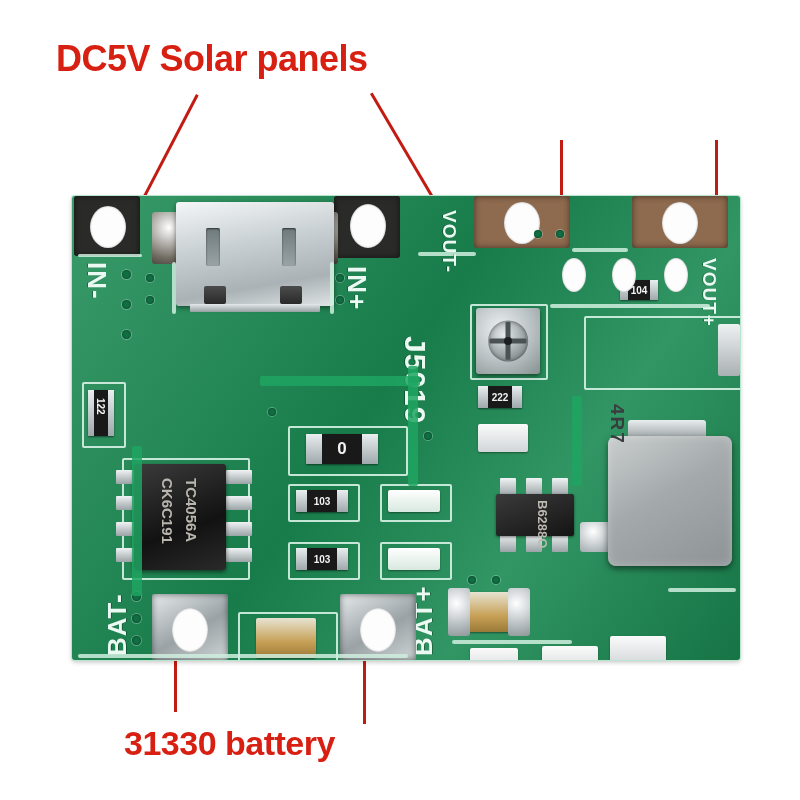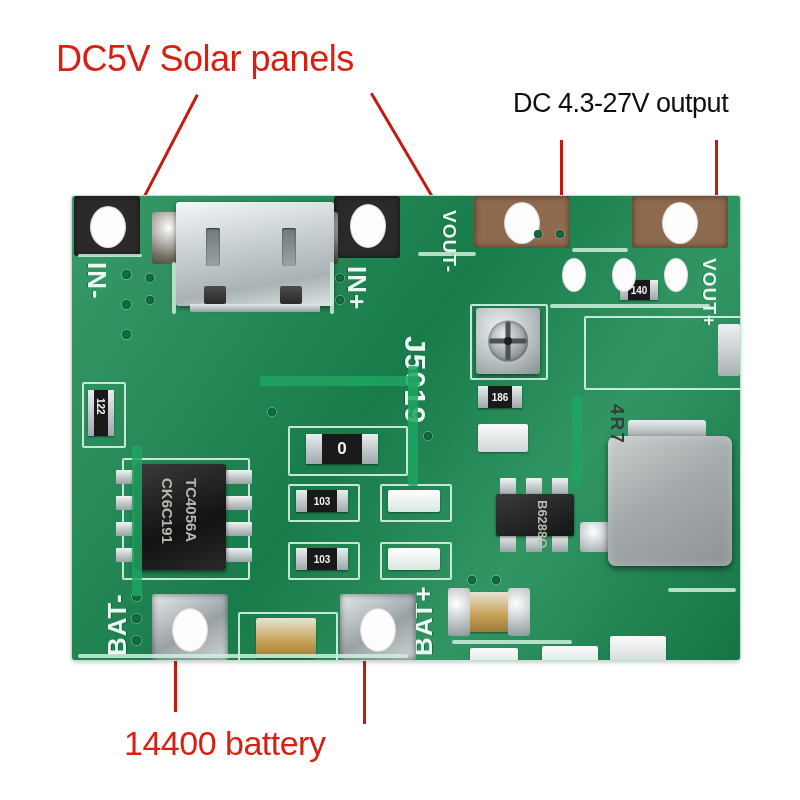--- a/index.html
+++ b/index.html
@@ -1,20 +1,20 @@
 <!DOCTYPE html>
 <html><head>
 <meta charset="utf-8">
 <style>
   html,body{margin:0;padding:0;background:#ffffff;}
   body{width:800px;height:800px;overflow:hidden;font-family:"Liberation Sans",sans-serif;}
   #stage{position:relative;width:800px;height:800px;background:#fff;}
 
   
-  .anno{position:absolute;white-space:nowrap;font-weight:normal;letter-spacing:-0.5px;}
+  .anno{position:absolute;white-space:nowrap;font-weight:bold;letter-spacing:-0.5px;}
   #anno-solar{left:56px;top:38px;font-size:36px;color:#d71f12;}
   #anno-dcout{left:513px;top:88px;font-size:27px;color:#0d0d0d;}
   #anno-42v{left:176px;top:674px;font-size:26px;color:#0d0d0d;}
   #anno-18650{left:124px;top:724px;font-size:34px;color:#d71f12;}
 
   
   .lead{position:absolute;background:#c21b12;transform-origin:top left;}
   .lead.v{width:3px;}
   .arrowhead{position:absolute;width:0;height:0;border-left:5px solid transparent;border-right:5px solid transparent;}
 
@@ -107,22 +107,21 @@
 
   .via{position:absolute;background:#0f6e42;border-radius:50%;box-shadow:inset 0 0 2px rgba(0,0,0,.6),0 0 0 1px rgba(200,235,220,.35);}
   .solder{position:absolute;background:radial-gradient(circle at 38% 32%,#ffffff,#b9c0c3 60%,#8e9698);border-radius:3px;}
 </style>
 </head>
 <body>
 
 <div id="stage">
 
   <div class="anno" id="anno-solar">DC5V Solar panels</div>
-  <div class="anno" id="anno-dcout">DC 4.3-27V output</div>
-  <div class="anno" id="anno-18650">14400 battery</div>
+  <div class="anno" id="anno-18650">31330 battery</div>
 
   <div class="lead" style="left:196px;top:94px;width:3px;height:162px;transform:rotate(27.5deg);"></div>
 
   <div class="lead" style="left:370px;top:94px;width:3px;height:157px;transform:rotate(-30.5deg);"></div>
 
   <div class="lead v" style="left:560px;top:140px;height:78px;"></div>
   <div class="arrowhead" style="left:556px;top:214px;border-top:9px solid #c21b12;"></div>
 
   <div class="lead v" style="left:715px;top:140px;height:78px;"></div>
   <div class="arrowhead" style="left:711px;top:214px;border-top:9px solid #c21b12;"></div>
@@ -178,26 +177,26 @@
 
     <div class="silkbox" style="left:398px;top:108px;width:74px;height:72px;"></div>
     <div id="trimpot" style="left:404px;top:112px;width:64px;height:66px;">
       <div class="knob"></div>
       <div class="cross"></div>
       <div class="cross2"></div>
       <div class="dot"></div>
     </div>
 
     <div class="res" style="left:406px;top:190px;width:44px;height:22px;">
-      <span>186</span>
+      <span>222</span>
     </div>
     <div class="capw" style="left:406px;top:228px;width:50px;height:28px;"></div>
 
     <div class="res" style="left:548px;top:84px;width:38px;height:20px;">
-      <span>140</span>
+      <span>104</span>
     </div>
     <div class="hole" style="left:490px;top:62px;width:24px;height:34px;"></div>
     <div class="hole" style="left:540px;top:62px;width:24px;height:34px;"></div>
     <div class="hole" style="left:592px;top:62px;width:24px;height:34px;"></div>
     <div class="silktrace" style="left:478px;top:108px;width:160px;height:4px;"></div>
     <div class="via" style="left:462px;top:34px;width:8px;height:8px;"></div>
     <div class="via" style="left:484px;top:34px;width:8px;height:8px;"></div>
 
     <div class="dcap" style="left:646px;top:128px;width:22px;height:52px;"></div>
     <div class="silkbox" style="left:512px;top:120px;width:168px;height:70px;"></div>

